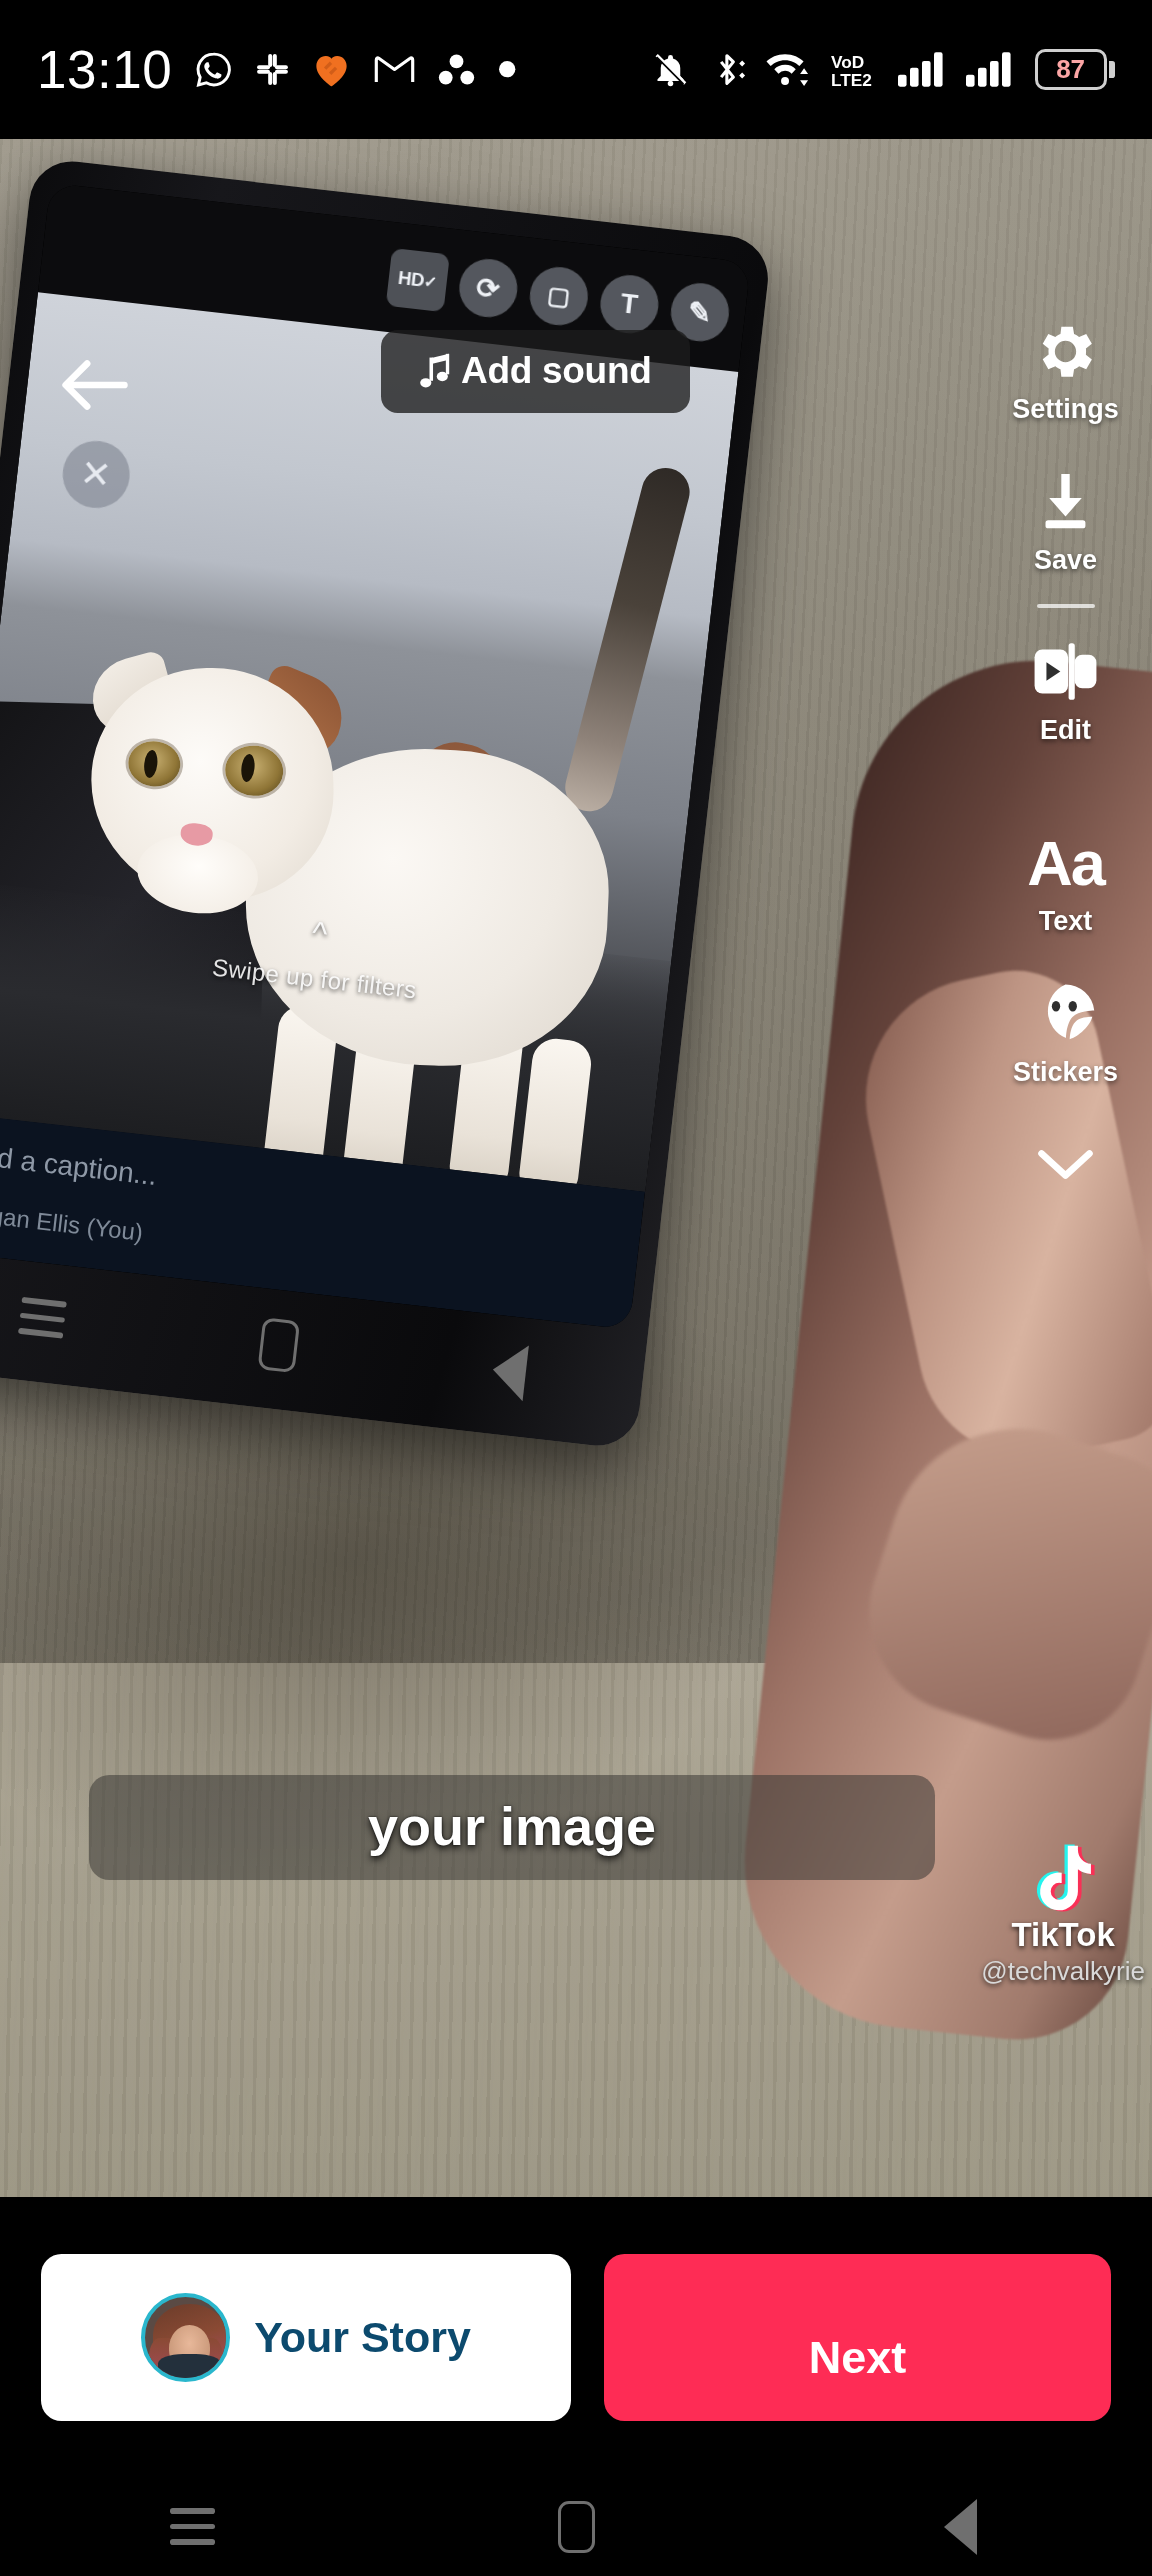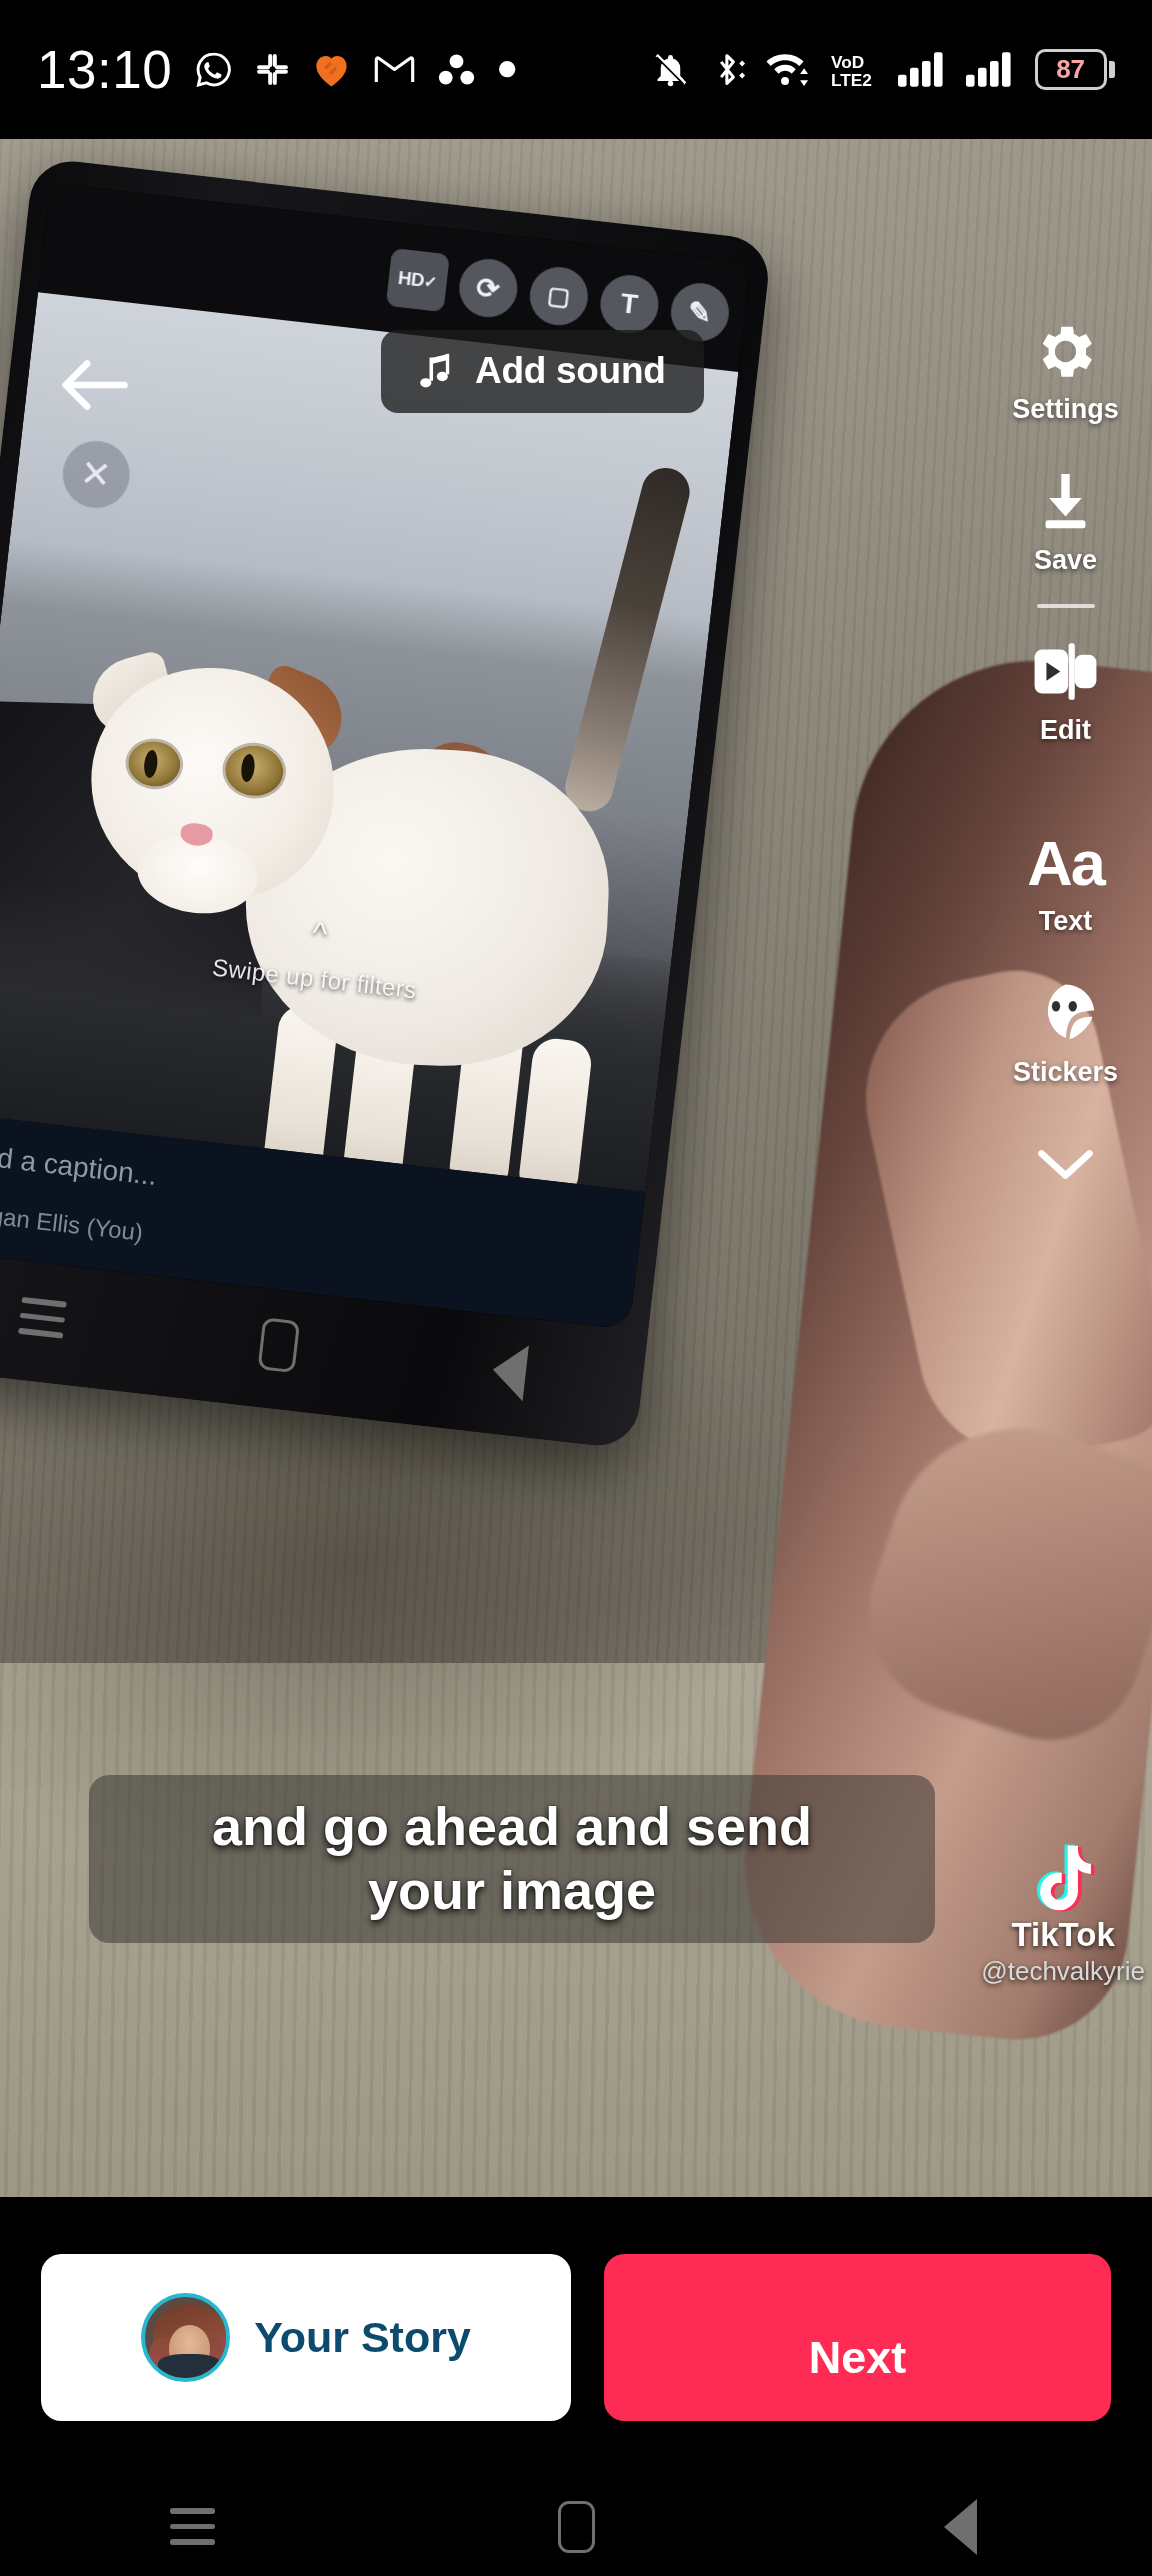--- a/index.html
+++ b/index.html
@@ -210,21 +210,21 @@
   }
 
   
   #back-btn {
     position:absolute; left:58px; top:209px; width:74px; height:74px;
     display:flex; align-items:center; justify-content:center; z-index:40;
   }
   #add-sound {
     position:absolute; left:381px; top:191px; z-index:40;
     background:rgba(28,28,28,.78); border-radius:16.7px;
-    padding:20.4px 39px; display:flex; align-items:center; gap:23px;
+    padding:20.4px 39px; display:flex; align-items:center; gap:9px;
   }
   #add-sound .lbl { color:#fff; font-size:37px; font-weight:700; letter-spacing:-0.3px; }
 
   
   #rail {
     position:absolute; right:0; top:177px; width:173px; z-index:40;
     display:flex; flex-direction:column; align-items:center;
   }
   .rail-item { display:flex; flex-direction:column; align-items:center; }
   .rail-icon { display:flex; align-items:center; justify-content:center; height:71px; }
@@ -485,21 +485,20 @@
           <span></span>
           <span></span>
           <span></span>
         </div>
       <div class="nav-home"></div>
       <div class="nav-back"></div>
     </div>
   </div>
 
   <div id="tt-caption">
-    <div class="line">and go ahead and send</div>
     <div class="line">your image</div>
   </div>
 
   <div id="watermark">
     <svg width="65" height="74" viewBox="0 0 32 36">
       <path fill="#25F4EE" d="M21.5 2h-5v22.4a4.2 4.2 0 1 1-4.2-4.2c.4 0 .8.1 1.2.2v-5.1a9.3 9.3 0 1 0 8 9.2V13.6c1.8 1.4 4 2.2 6.4 2.3v-5c-3.5-.1-6.4-3.1-6.4-6.9V2z"></path>
       <path fill="#FE2C55" d="M23.5 2h-5v22.4a4.2 4.2 0 1 1-4.2-4.2c.4 0 .8.1 1.2.2v-5.1a9.3 9.3 0 1 0 8 9.2V13.6c1.8 1.4 4 2.2 6.4 2.3v-5c-3.5-.1-6.4-3.1-6.4-6.9V2z" transform="translate(1.4,1.2)" opacity=".95"></path>
       <path fill="#fff" d="M22.5 2h-5v22.4a4.2 4.2 0 1 1-4.2-4.2c.4 0 .8.1 1.2.2v-5.1a9.3 9.3 0 1 0 8 9.2V13.6c1.8 1.4 4 2.2 6.4 2.3v-5c-3.5-.1-6.4-3.1-6.4-6.9V2z" transform="translate(.6,.6)"></path>
     </svg>
     <div class="tt-name">TikTok</div>

